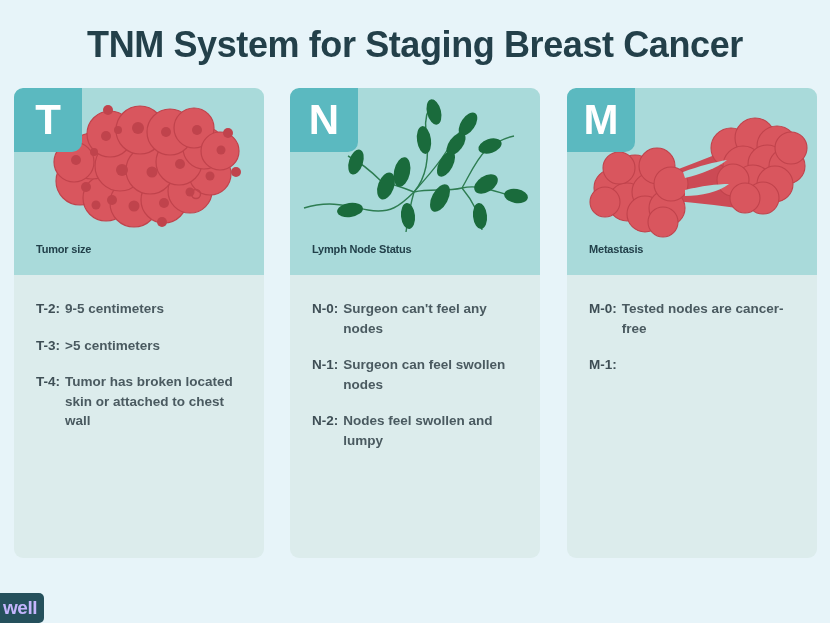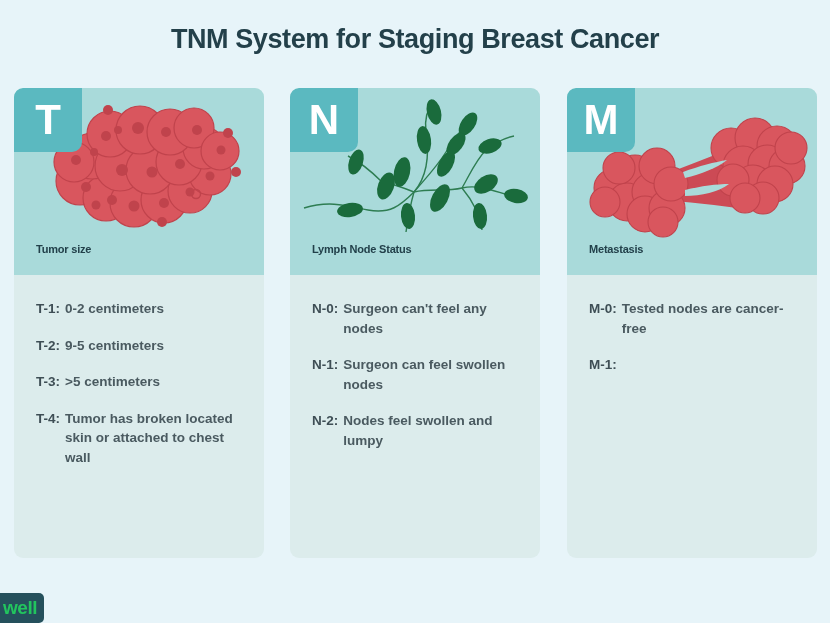--- a/index.html
+++ b/index.html
@@ -5,21 +5,21 @@
   html,body{margin:0;padding:0;}
   body{
     width:830px;height:623px;
     background:#E7F4F9;
     font-family:"Liberation Sans",sans-serif;
     overflow:hidden;position:relative;
   }
   #page-title{
     position:absolute;left:0;top:24px;width:830px;
     text-align:center;
-    font-size:27px;font-weight:bold;
+    font-size:36px;font-weight:bold;
     letter-spacing:-0.4px;
     color:#23404A;
   }
   .card{
     position:absolute;top:88px;width:250px;height:470px;
     border-radius:9px;overflow:hidden;
     background:#DCECEC;
   }
   #card-T{left:14px;}
   #card-N{left:290px;}
@@ -67,21 +67,21 @@
   .item-text{color:#4A5A60;}
   #logo-badge{
     position:absolute;left:-26px;top:593px;
     width:70px;height:30px;
     background:#25505C;
     border-radius:5px;
     display:flex;align-items:center;justify-content:flex-end;
     padding-right:7px;box-sizing:border-box;
   }
   #logo-text{
-    color:#22c55e;font-size:19px;font-weight:bold;letter-spacing:-0.5px;
+    color:#c4b5fd;font-size:19px;font-weight:bold;letter-spacing:-0.5px;
   }
 </style>
 </head>
 <body>
 
 <div id="page-title">TNM System for Staging Breast Cancer</div>
 
 <div class="card" id="card-T">
   <div class="card-top">
     <svg class="illus" viewBox="0 0 250 150">
@@ -129,24 +129,20 @@
         <circle cx="148" cy="134" r="5"></circle>
           <circle cx="82" cy="117" r="4.5"></circle>
       </g>
       <circle cx="182" cy="106" r="4.5" fill="none" stroke="#C0434C" stroke-width="1.5"></circle>
     </svg>
   </div>
   <div class="letter-badge">T</div>
   <div class="card-heading">Tumor size</div>
   <div class="card-list">
     <div class="list-item">
-      <span class="item-key">T-1:</span>
-      <span class="item-text">0-2 centimeters</span>
-    </div>
-    <div class="list-item">
       <span class="item-key">T-2:</span>
       <span class="item-text">9-5 centimeters</span>
     </div>
     <div class="list-item">
       <span class="item-key">T-3:</span>
       <span class="item-text">&gt;5 centimeters</span>
     </div>
     <div class="list-item">
       <span class="item-key">T-4:</span>
       <span class="item-text">Tumor has broken located skin or attached to chest wall</span>

